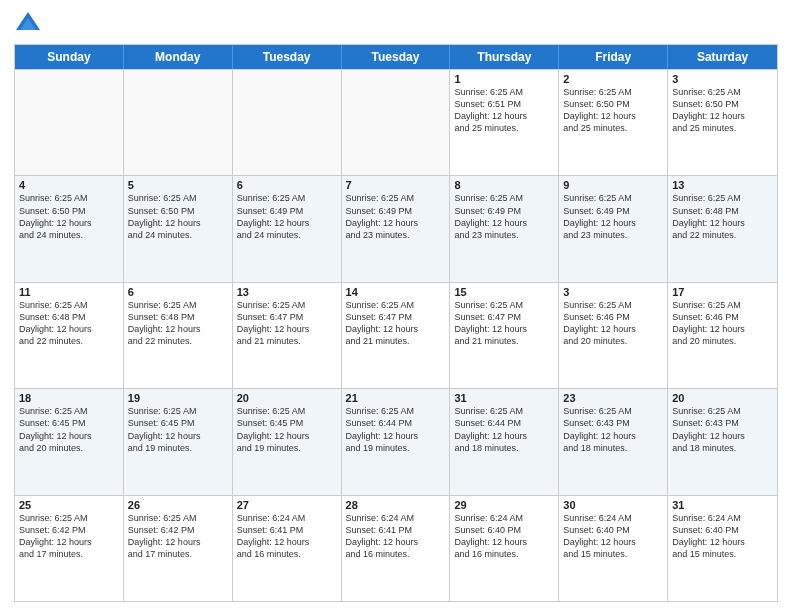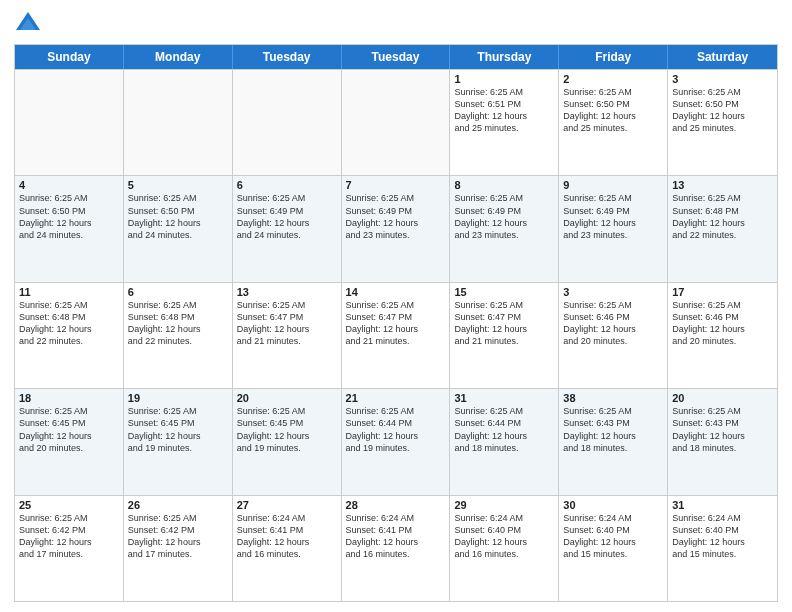--- a/index.html
+++ b/index.html
@@ -314,21 +314,21 @@
 and 19 minutes.</div>
           </div>
           <div class="cal-cell">
             <div class="day-num">31</div>
             <div class="day-info" style="white-space: pre-line;">Sunrise: 6:25 AM
 Sunset: 6:44 PM
 Daylight: 12 hours
 and 18 minutes.</div>
           </div>
           <div class="cal-cell">
-            <div class="day-num">38</div>
+            <div class="day-num">23</div>
             <div class="day-info" style="white-space: pre-line;">Sunrise: 6:25 AM
 Sunset: 6:43 PM
 Daylight: 12 hours
 and 18 minutes.</div>
           </div>
           <div class="cal-cell">
             <div class="day-num">20</div>
             <div class="day-info" style="white-space: pre-line;">Sunrise: 6:25 AM
 Sunset: 6:43 PM
 Daylight: 12 hours

